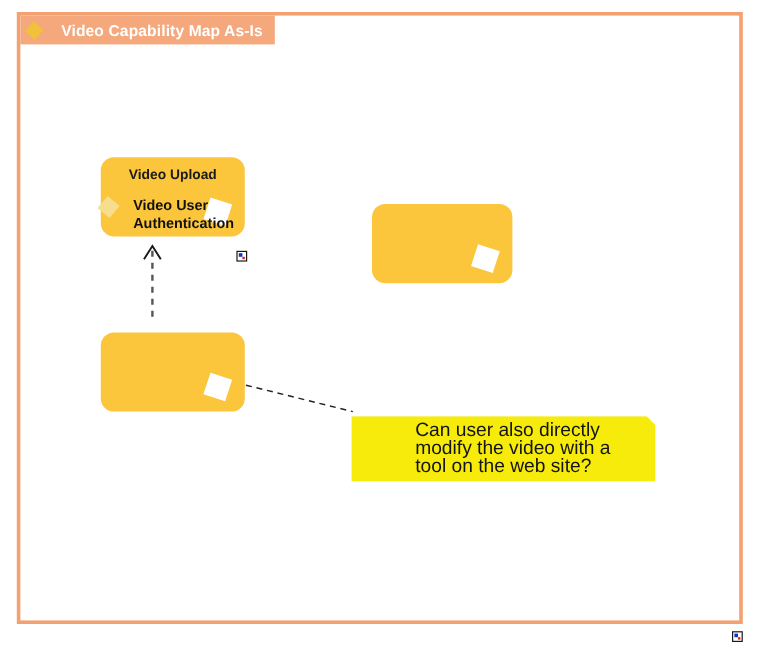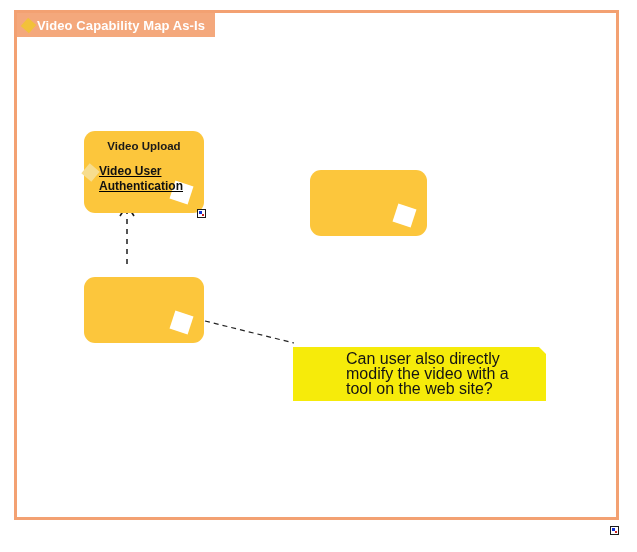--- a/index.html
+++ b/index.html
@@ -30,21 +30,21 @@
   
   #diagram-title-tab {
     position: absolute;
     left: 17px;
     top: 13px;
     height: 24px;
     padding: 0 10px 0 6px;
     background: #F4A87C;
     display: flex;
     align-items: center;
-    gap: 3px;
+    gap: 17px;
     box-sizing: border-box;
     z-index: 5;
   }
   #diagram-title-tab .tab-label {
     color: #ffffff;
     font-size: 13px;
     font-weight: bold;
     white-space: nowrap;
     letter-spacing: 0.1px;
   }
@@ -89,35 +89,34 @@
     position: absolute;
     right: 13px;
     bottom: 11px;
     width: 19px;
     height: 19px;
     background: #FFFFFF;
     transform: rotate(18deg);
   }
 
   
-  #node-video-upload       { left: 67px; top: 118px; width: 120px; height: 82px; }
+  #node-video-upload       { left: 67px; top: 118px; width: 120px; height: 66px; }
   #node-video-user-download{ left: 293px; top: 157px; width: 117px; height: 66px; }
   #node-video-user-update  { left: 67px; top: 264px; width: 120px; height: 66px; }
 
   
   #overlay-video-user-auth {
     position: absolute;
     left: 67px;
     top: 151px;
     width: 126px;
     display: flex;
     align-items: flex-start;
-    gap: 2px;
+    gap: 14px;
     z-index: 3;
-    text-decoration: underline;
   }
   #overlay-video-user-auth .ov-icon {
     width: 13px;
     height: 13px;
     background: #F7DD8E;
     transform: rotate(40deg);
     flex: 0 0 auto;
     margin-top: 2px;
   }
   #overlay-video-user-auth .ov-label {

